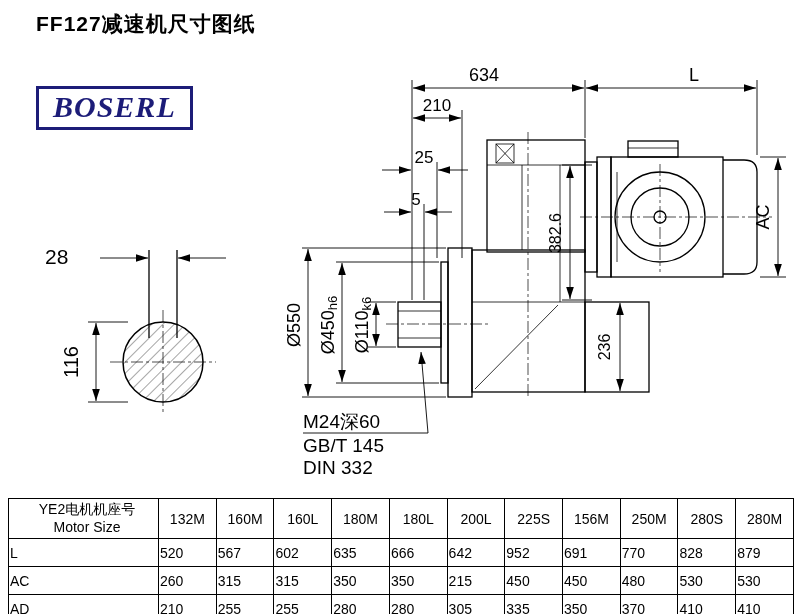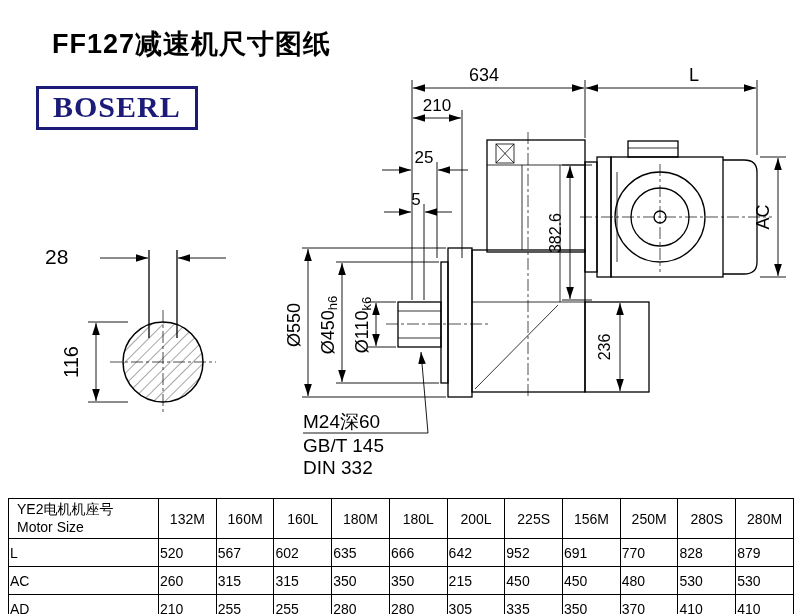--- a/index.html
+++ b/index.html
@@ -1,48 +1,49 @@
 <!DOCTYPE html>
 <html><head>
 <meta charset="utf-8">
 <style>
   html,body { margin:0; padding:0; }
   body {
     width:800px; height:614px; position:relative; overflow:hidden;
     background:#ffffff; font-family:"Liberation Sans", sans-serif; color:#000;
   }
   .page-title {
-    position:absolute; left:36px; top:10px; margin:16px;
-    font-size:27px; font-weight:bold; letter-spacing:1px; color:#000;
+    position:absolute; left:36px; top:10px; margin:0;
+    font-size:21px; font-weight:bold; letter-spacing:1px; color:#000;
   }
   .brand-box {
     position:absolute; left:36px; top:86px;
     border:3px solid #1c1c78; padding:1px 14px 3px 14px; background:#fff;
   }
   .brand-box span {
     font-family:"Liberation Serif", serif; font-size:30px; font-weight:bold; color:#1c1c78;
     letter-spacing:1px;
+    font-style:italic;
   }
   svg.drawing { position:absolute; left:0; top:0; }
 
   
   .ol   { stroke:#000; stroke-width:1.3; fill:none; }
   .thin { stroke:#000; stroke-width:0.8; fill:none; }
   .dim  { stroke:#000; stroke-width:0.9; fill:none; }
   .cl   { stroke:#000; stroke-width:0.7; fill:none; stroke-dasharray:12 3 3 3; }
   .t    { fill:#000; font-family:"Liberation Sans", sans-serif; }
 
   
   .size-table-wrap { position:absolute; left:8px; top:498px; width:786px; }
   table.size-table { width:100%; border-collapse:collapse; table-layout:fixed; font-size:14px; }
   table.size-table th, table.size-table td {
     border:1px solid #000; padding:2px 1px; font-weight:normal;
     height:23px; white-space:nowrap; overflow:hidden;
   }
-  table.size-table th.hcell { text-align:left; padding-left:8px; line-height:1.25; }
+  table.size-table th.hcell { text-align:center; padding-left:8px; line-height:1.25; }
   table.size-table col.first { width:150px; }
 </style>
 </head>
 <body>
 
 <h1 class="page-title">FF127减速机尺寸图纸</h1>
 
 <div class="brand-box">
   <span>BOSERL</span>
 </div>

